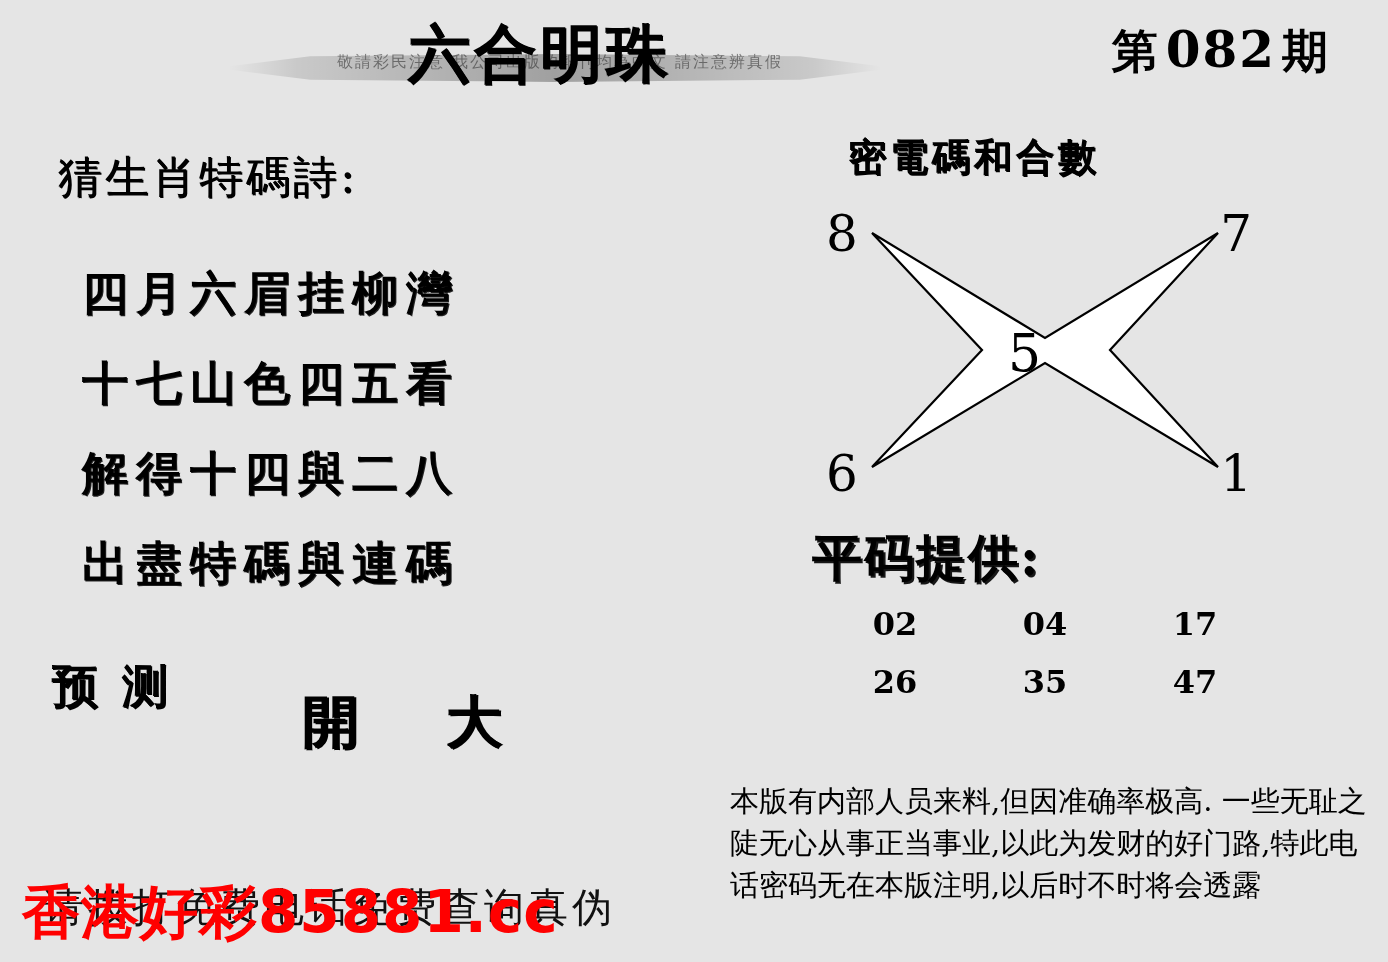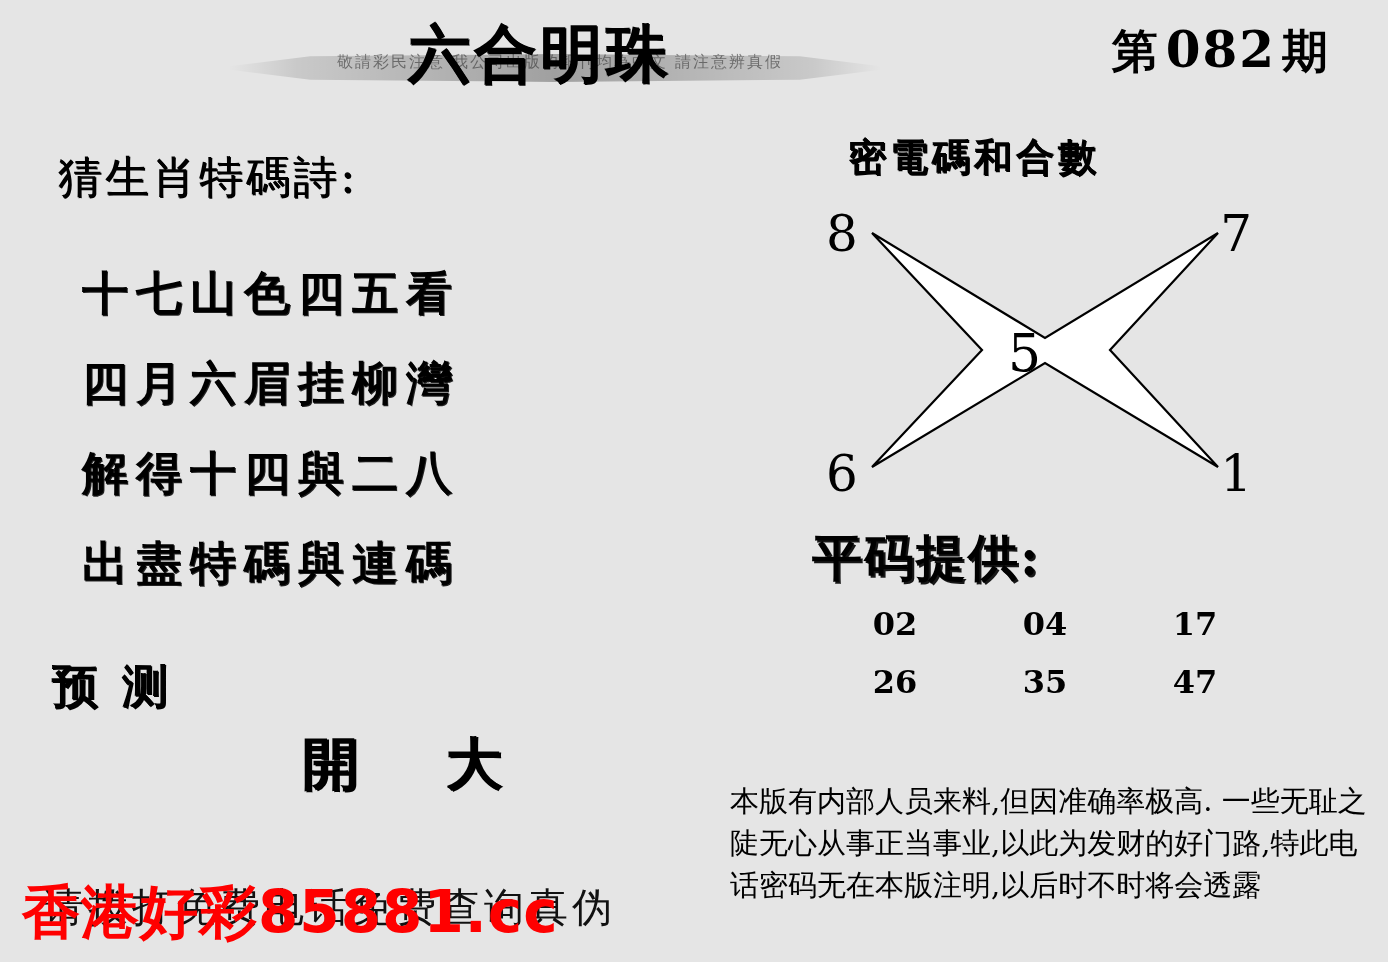--- a/index.html
+++ b/index.html
@@ -128,21 +128,20 @@
   }
   .forecast-value {
     position: absolute;
     left: 250px;
     top: 30px;
     font-family: "DejaVu Serif", serif;
     font-size: 56px;
     font-weight: bold;
     letter-spacing: 34px;
     text-shadow: 2px 1px 0 #000;
-    margin-top: 42px;
   }
 
   .bottom-note {
     position: absolute;
     left: 44px;
     top: 880px;
     font-family: "DejaVu Serif", serif;
     font-size: 40px;
     letter-spacing: 4px;
     white-space: nowrap;
@@ -260,22 +259,22 @@
     <div class="masthead-title">六合明珠</div>
   </div>
 
   <div class="issue">
     <span>第</span><span class="num">082</span><span>期</span>
   </div>
 
   <div class="poem-heading">猜生肖特碼詩:</div>
 
   <div class="poem">
+    <div class="poem-line">四月六眉挂柳灣</div>
     <div class="poem-line">十七山色四五看</div>
-    <div class="poem-line">四月六眉挂柳灣</div>
     <div class="poem-line">解得十四與二八</div>
     <div class="poem-line">出盡特碼與連碼</div>
   </div>
 
   <div class="forecast">
     <div class="forecast-label">
       <div>预 测</div>
     </div>
     <div class="forecast-value">開 大</div>
   </div>

